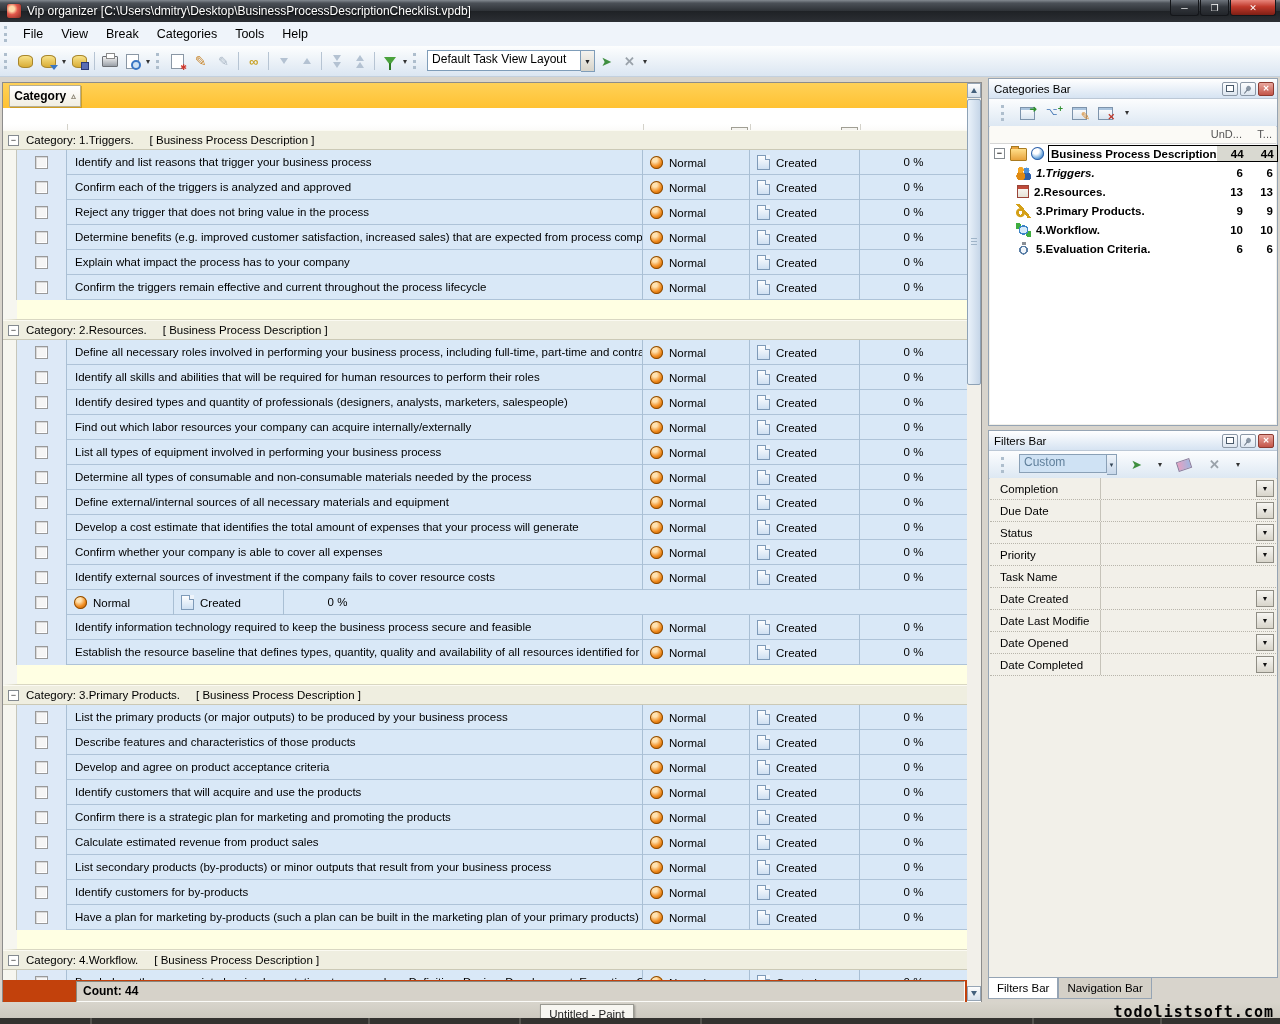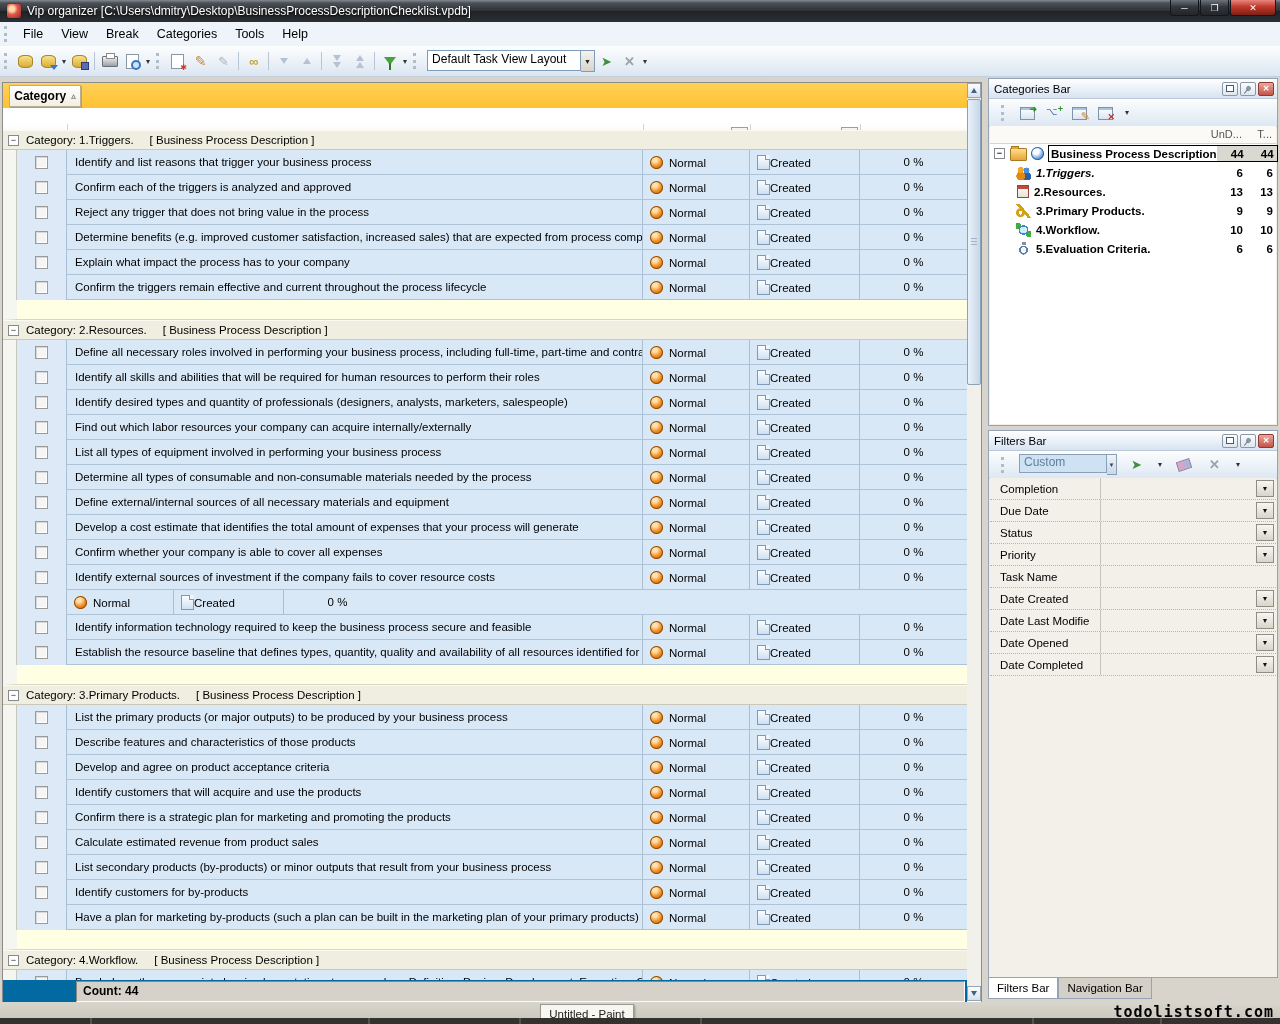--- a/index.html
+++ b/index.html
@@ -87,31 +87,31 @@
     font-size:9px;line-height:8px;text-align:center;color:#222;margin-right:7px;flex:none;}
   .group-scope{margin-left:16px;}
   .task-row{height:25px;display:flex;background:#d9e8f7;border-bottom:1px solid #aec3d8;}
   .cell{box-sizing:border-box;height:25px;border-right:1px solid #a9bfd4;overflow:hidden;white-space:nowrap;}
   .c-indent{width:14px;background:#f6f6f0;border-right:1px solid #c6c6ba;}
   .c-done{width:50px;display:flex;align-items:center;justify-content:center;background:#dde9f7;}
   .checkbox{width:13px;height:13px;box-sizing:border-box;background:#f5f5f5;border:1px solid #9a9a9a;
     box-shadow:inset 1px 1px 0 #d8d8d8, inset -1px -1px 0 #fff;}
   .c-name{width:576px;padding:0 0 0 8px;font-size:11.5px;line-height:24px;}
   .c-priority{width:107px;display:flex;align-items:center;gap:6px;padding-left:7px;font-size:11.5px;text-align:right;}
-  .c-status{width:110px;display:flex;align-items:center;padding-left:7px;font-size:11.5px;}
+  .c-status{width:110px;display:flex;align-items:center;gap:6px;padding-left:7px;font-size:11.5px;}
   .c-complete{width:107px;text-align:center;line-height:24px;font-size:11.5px;border-right:none;}
   .icon-priority{width:13px;height:13px;border-radius:50%;flex:none;
     background:radial-gradient(circle at 38% 30%,#ffe2b0 0 18%,#f08a1d 55%,#a34d00 95%);
     box-shadow:inset 0 0 0 1px #8a4a00;}
   .icon-status{width:11px;height:13px;flex:none;background:linear-gradient(#fdfeff,#cfe0f2);
     border:1px solid #7e9ab8;position:relative;}
   .icon-status::before{content:"";position:absolute;right:-1px;top:-1px;width:4px;height:4px;background:#eef4fb;
     border-left:1px solid #7e9ab8;border-bottom:1px solid #7e9ab8;}
   .spacer-row{height:20px;background:#ffffe3;border-bottom:1px solid #d9d7c2;border-left:14px solid #f6f6f0;}
-  #grid-footer{position:absolute;left:0;bottom:0;width:964px;height:23px;background:#0369a1;}
+  #grid-footer{position:absolute;left:0;bottom:0;width:964px;height:23px;background:#c2410c;}
   #count-bar{position:absolute;left:73px;top:1px;right:2px;height:21px;background:#d6d2c9;
     border:1px solid;border-color:#8a887f #fbfbf8 #fbfbf8 #8a887f;
     font-weight:bold;font-size:12px;line-height:19px;padding-left:6px;box-sizing:border-box;}
   
   #v-scrollbar{position:absolute;right:0;top:0;width:14px;height:918px;background:#f2f0ea;}
   .sb-btn{position:absolute;left:0;width:14px;height:15px;box-sizing:border-box;
     background:linear-gradient(#fdfdfd,#d6e0eb);border:1px solid #96a5b5;
     display:flex;align-items:center;justify-content:center;}
   .sb-btn.up{top:0;} .sb-btn.down{bottom:0;}
   .sb-tri-up{width:0;height:0;border-left:3px solid transparent;border-right:3px solid transparent;border-bottom:5px solid #44607c;}

